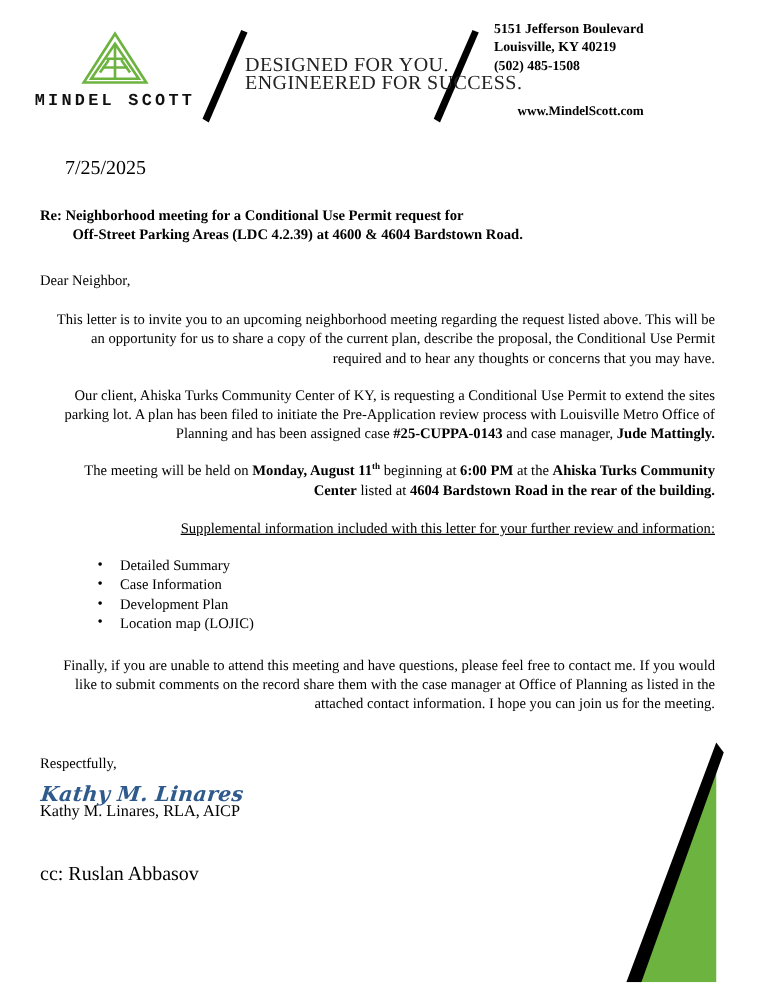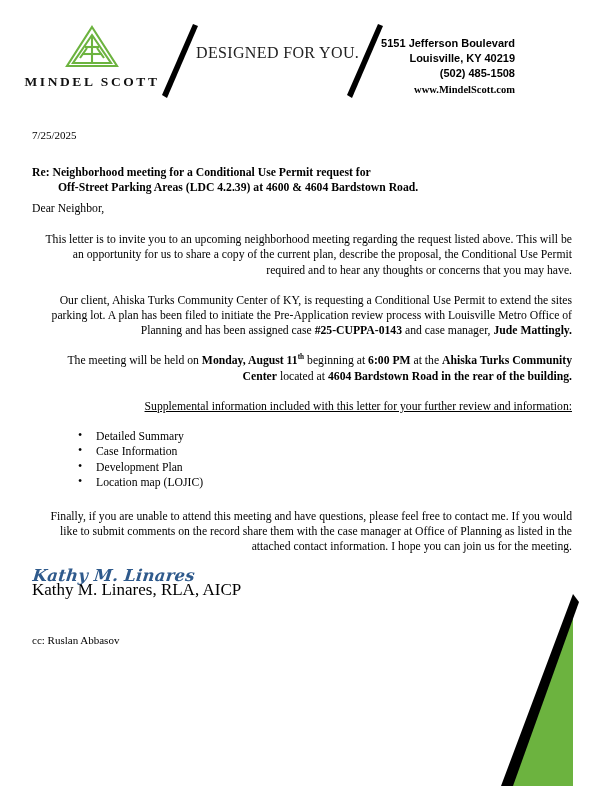--- a/index.html
+++ b/index.html
@@ -31,21 +31,21 @@
     top: 24px;
     width: 140px;
     text-align: center;
   }
   .lh-mark {
     display: block;
     margin: 0 auto;
   }
   .lh-wordmark {
     margin-top: 4px;
-    font-family: Liberation Serif, serif;
+    font-family: Liberation Mono, monospace;
     font-weight: bold;
     font-size: 13.5px;
     letter-spacing: 2.6px;
     color: #111111;
     white-space: nowrap;
   }
   .slash {
     position: absolute;
     top: 0;
   }
@@ -62,23 +62,22 @@
     font-size: 16px;
     letter-spacing: 0.35px;
     line-height: 14px;
     color: #222222;
   }
   .lh-tagline div { white-space: nowrap; }
 
   .lh-address {
     position: absolute;
     right: 92px;
-    top: 36px;
-    text-align: right;
-    font-family: Liberation Sans, sans-serif;
+    top: 16px;
+    font-family: Liberation Serif, serif;
     font-weight: bold;
     font-size: 11px;
     line-height: 15px;
     color: #000000;
   }
   .lh-web {
     position: absolute;
     right: 92px;
     top: 84px;
     text-align: center;
@@ -91,26 +90,27 @@
   
   .body-area {
     position: absolute;
     left: 32px;
     top: 128px;
     width: 540px;
     font-size: 11.7px;
     line-height: 14.6px;
   }
   .date-line {
-    font-size: 11px;
+    font-size: 16px;
     margin-bottom: 22px;
+    margin-left: 20px;
   }
   .re-block {
     font-weight: bold;
-    margin-bottom: 6px;
+    margin-bottom: 22px;
     line-height: 15.5px;
   }
   .re-line-2 { padding-left: 26px; }
 
   .salutation { margin-bottom: 16px; }
 
   p.para {
     margin: 0 0 15px 0;
     text-align: right;
     line-height: 15.2px;
@@ -145,22 +145,22 @@
     margin-bottom: -1px;
     font-family: "DejaVu Serif", serif;
     font-style: italic;
     font-weight: bold;
     font-size: 16.5px;
     color: #2f5a8c;
     letter-spacing: 0.2px;
     transform: skewX(-6deg);
     transform-origin: left bottom;
   }
-  .signer { font-size: 17px; }
-  .cc-line { margin-top: 36px; font-size: 11px; }
+  .signer { font-size: 13px; }
+  .cc-line { margin-top: 36px; font-size: 16px; }
 
   
   .corner-graphic {
     position: absolute;
     right: 0;
     bottom: 0;
     width: 120px;
     height: 200px;
     pointer-events: none;
   }
@@ -190,20 +190,21 @@
     <svg class="slash slash-1" width="40" height="78" viewBox="0 0 40 78">
       <polygon points="33,2 38,4 7,76 2,73" fill="#000000"></polygon>
     </svg>
 
     <svg class="slash slash-2" width="40" height="78" viewBox="0 0 40 78">
       <polygon points="33,2 38,4 7,76 2,73" fill="#000000"></polygon>
     </svg>
 
     <div class="lh-tagline">
       <div>DESIGNED FOR YOU.</div>
+      <div>ENGINEERED FOR SUCCESS.</div>
     </div>
 
     <div class="lh-address">
       <div>5151 Jefferson Boulevard</div>
       <div>Louisville, KY 40219</div>
       <div>(502) 485-1508</div>
     </div>
 
     <div class="lh-web">www.MindelScott.com</div>
   </div>
@@ -216,33 +217,34 @@
       <div>Re: Neighborhood meeting for a Conditional Use Permit request for</div>
       <div class="re-line-2">Off-Street Parking Areas (LDC 4.2.39) at 4600 &amp; 4604 Bardstown Road.</div>
     </div>
 
     <div class="salutation">Dear Neighbor,</div>
 
     <p class="para">This letter is to invite you to an upcoming neighborhood meeting regarding the request listed above.  This will be an opportunity for us to share a copy of the current plan, describe the proposal, the Conditional Use Permit required and to hear any thoughts or concerns that you may have.</p>
 
     <p class="para"><span>Our client, Ahiska Turks Community Center of KY, is requesting a Conditional Use Permit to extend the sites parking lot.  A plan has been filed to initiate the Pre-Application review process with Louisville Metro Office of Planning and has been assigned case </span><span class="b">#25-CUPPA-0143</span><span> and case manager, </span><span class="b">Jude Mattingly.</span></p>
 
-    <p class="para"><span>The meeting will be held on </span><span class="b">Monday, August 11</span><sup class="b">th</sup><span> beginning at </span><span class="b">6:00 PM</span><span> at the </span><span class="b">Ahiska Turks Community Center</span><span> located at </span><span class="b">4604 Bardstown Road in the rear of the building.</span></p>
+    <p class="para"><span>The meeting will be held on </span><span class="b">Monday, August 11</span><sup class="b">th</sup><span> beginning at </span><span class="b">6:00 PM</span><span> at the </span><span class="b">Ahiska Turks Community Center</span><span> listed at </span><span class="b">4604 Bardstown Road in the rear of the building.</span></p>
 
     <p class="para list-intro">Supplemental information included with this letter for your further review and information:</p>
 
     <ul class="supp">
       <li>Detailed Summary</li>
       <li>Case Information</li>
       <li>Development Plan</li>
       <li>Location map (LOJIC)</li>
     </ul>
 
     <p class="para closing-para">Finally, if you are unable to attend this meeting and have questions, please feel free to contact me. If you would like to submit comments on the record share them with the case manager at Office of Planning as listed in the attached contact information.  I hope you can join us for the meeting.</p>
 
+    <div class="respect">Respectfully,</div>
 
     <div class="signature">Kathy M. Linares</div>
 
     <div class="signer">Kathy M. Linares, RLA, AICP</div>
 
     <div class="cc-line">cc: Ruslan Abbasov</div>
   </div>
 
   <svg class="corner-graphic" viewBox="0 0 120 200" preserveAspectRatio="none">
     <polygon points="86,10 86,200 24,200" fill="#6cb33f"></polygon>

